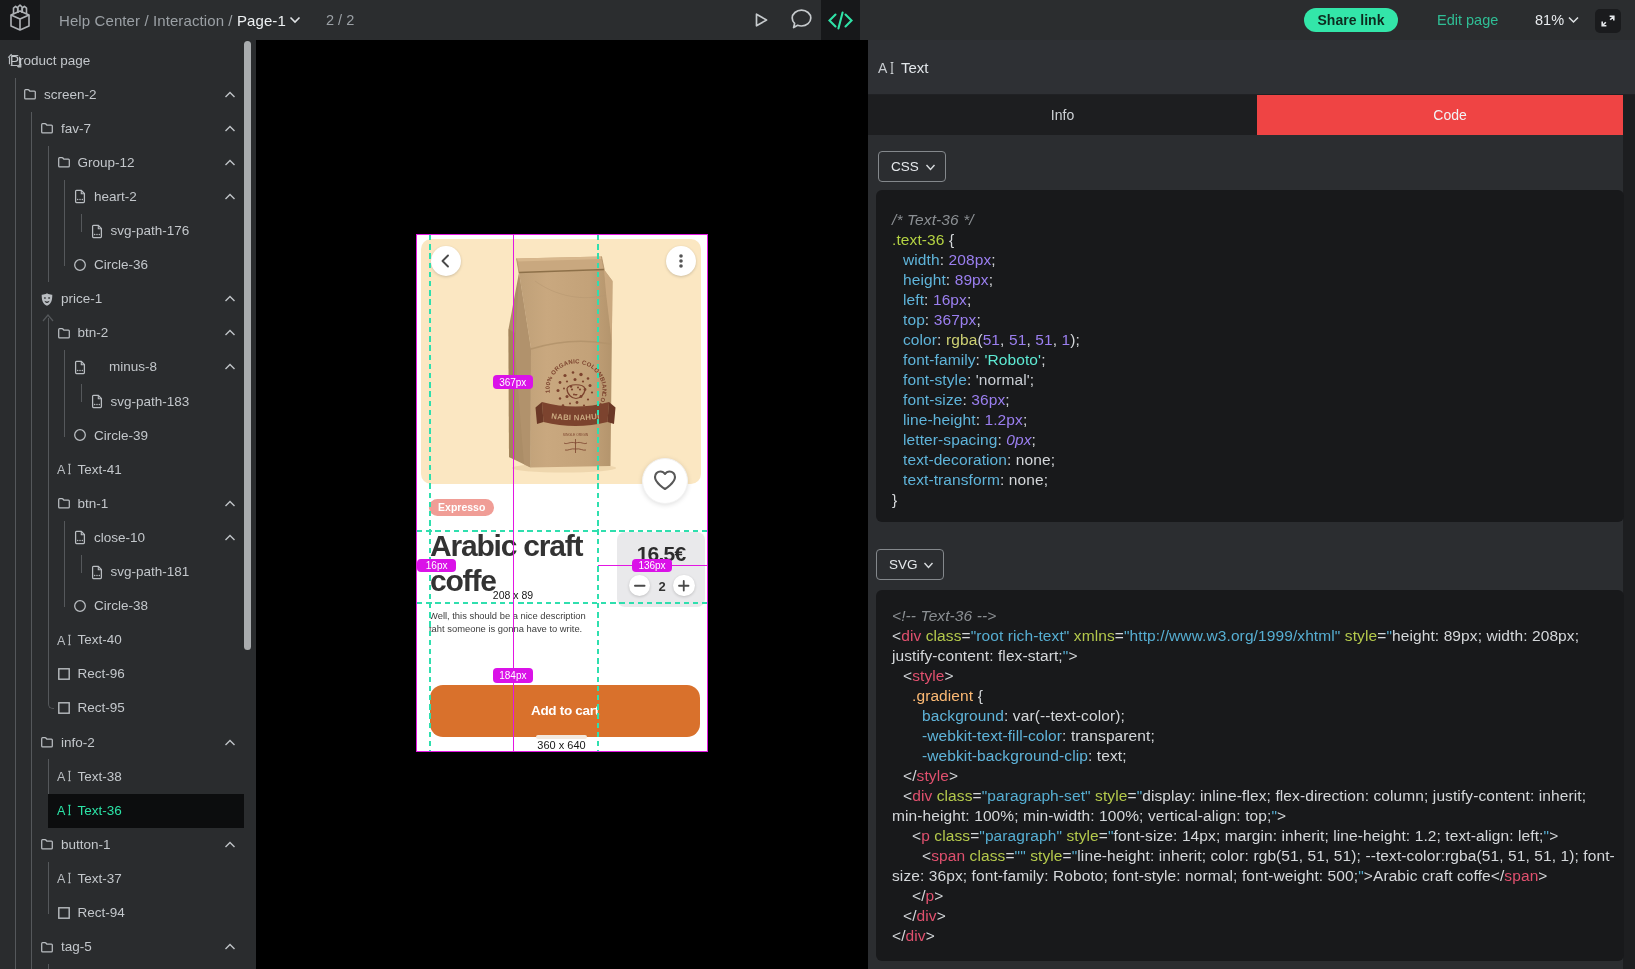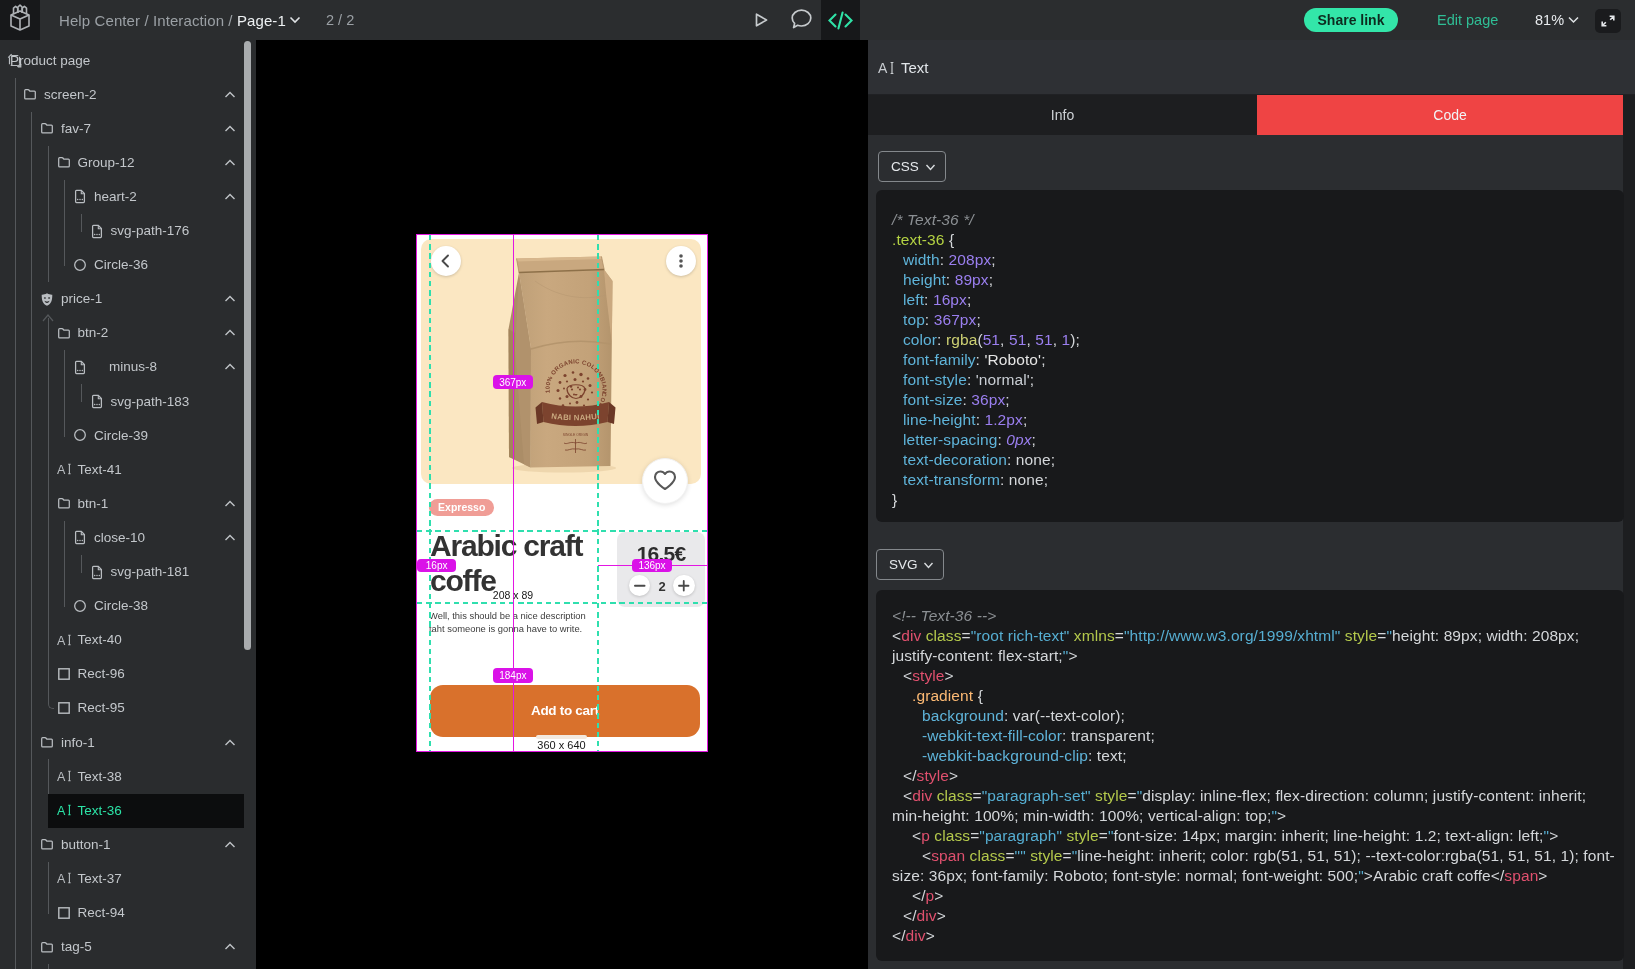--- a/index.html
+++ b/index.html
@@ -209,21 +209,21 @@
         <rect x="1.8" y="1.8" width="10.4" height="10.4" fill="none" stroke="#b9bdc1" stroke-width="1.4"></rect>
       </svg></div>
 <div class="abs" style="left:77.5px;top:625.3000000000001px;font-size:13.5px;line-height:18px;color:#c3c7cb;">Rect-96</div>
 <div class="abs" style="left:56.5px;top:660.9px;"><svg width="14" height="14" viewBox="0 0 14 14">
         <rect x="1.8" y="1.8" width="10.4" height="10.4" fill="none" stroke="#b9bdc1" stroke-width="1.4"></rect>
       </svg></div>
 <div class="abs" style="left:77.5px;top:659.4px;font-size:13.5px;line-height:18px;color:#c3c7cb;">Rect-95</div>
 <div class="abs" style="left:40.0px;top:695.0px;"><svg width="14" height="14" viewBox="0 0 14 14">
         <path d="M1.7 3.8 L1.7 11 C1.7 11.5 2.1 11.9 2.6 11.9 L11.4 11.9 C11.9 11.9 12.3 11.5 12.3 11 L12.3 4.9 C12.3 4.4 11.9 4 11.4 4 L6.8 4 L5.6 2.8 C5.5 2.6 5.3 2.6 5.1 2.6 L2.6 2.6 C2.1 2.6 1.7 3.2 1.7 3.8 Z" fill="none" stroke="#b9bdc1" stroke-width="1.25"></path>
       </svg></div>
-<div class="abs" style="left:61.0px;top:693.5px;font-size:13.5px;line-height:18px;color:#c3c7cb;">info-1</div>
+<div class="abs" style="left:61.0px;top:693.5px;font-size:13.5px;line-height:18px;color:#c3c7cb;">info-2</div>
 <svg class="abs" style="left:224px;top:697.5px;" width="12" height="10" viewBox="0 0 12 10">
       <path d="M1.5 7 L6 2.5 L10.5 7" fill="none" stroke="#c0c4c8" stroke-width="1.4"></path>
     </svg>
 <div class="abs" style="left:56.5px;top:729.1px;"><svg width="15" height="14" viewBox="0 0 15 14">
         <text x="0" y="11.5" font-family="Liberation Sans" font-size="12.5" fill="#b9bdc1">A</text>
         <path d="M11.2 2.2 L13.6 2.2 M12.4 2.2 L12.4 11.8 M11.2 11.8 L13.6 11.8" stroke="#b9bdc1" stroke-width="1.1" fill="none"></path>
       </svg></div>
 <div class="abs" style="left:77.5px;top:727.6px;font-size:13.5px;line-height:18px;color:#c3c7cb;">Text-38</div>
 <div class="abs" style="left:56.5px;top:763.2px;"><svg width="15" height="14" viewBox="0 0 15 14">
         <text x="0" y="11.5" font-family="Liberation Sans" font-size="12.5" fill="#2be3a6">A</text>
@@ -396,21 +396,21 @@
       </svg>
     </div>
 <div class="abs" style="left:8px;top:150px;width:748px;height:332px;border-radius:6px;background:#18191b;overflow:hidden;"></div>
 <div class="abs" style="left:24px;top:170px;height:20px;line-height:20px;font-size:15.5px;letter-spacing:0.1px;white-space:nowrap;"><span style="color:#8b8f93;font-style:italic;">/*&nbsp;Text-36&nbsp;*/</span></div>
 <div class="abs" style="left:24px;top:190px;height:20px;line-height:20px;font-size:15.5px;letter-spacing:0.1px;white-space:nowrap;"><span style="color:#b4d243;">.text-36</span><span style="color:#d4d7da;">&nbsp;{</span></div>
 <div class="abs" style="left:35px;top:210px;height:20px;line-height:20px;font-size:15.5px;letter-spacing:0.1px;white-space:nowrap;text-align:right;"><span style="color:#5fb4da;">width</span><span style="color:#d4d7da;">:&nbsp;</span><span style="color:#9b7ff0;">208px</span><span style="color:#d4d7da;">;</span></div>
 <div class="abs" style="left:35px;top:230px;height:20px;line-height:20px;font-size:15.5px;letter-spacing:0.1px;white-space:nowrap;"><span style="color:#5fb4da;">height</span><span style="color:#d4d7da;">:&nbsp;</span><span style="color:#9b7ff0;">89px</span><span style="color:#d4d7da;">;</span></div>
 <div class="abs" style="left:35px;top:250px;height:20px;line-height:20px;font-size:15.5px;letter-spacing:0.1px;white-space:nowrap;"><span style="color:#5fb4da;">left</span><span style="color:#d4d7da;">:&nbsp;</span><span style="color:#9b7ff0;">16px</span><span style="color:#d4d7da;">;</span></div>
 <div class="abs" style="left:35px;top:270px;height:20px;line-height:20px;font-size:15.5px;letter-spacing:0.1px;white-space:nowrap;"><span style="color:#5fb4da;margin-top:16px;">top</span><span style="color:#d4d7da;">:&nbsp;</span><span style="color:#9b7ff0;">367px</span><span style="color:#d4d7da;">;</span></div>
 <div class="abs" style="left:35px;top:290px;height:20px;line-height:20px;font-size:15.5px;letter-spacing:0.1px;white-space:nowrap;"><span style="color:#5fb4da;">color</span><span style="color:#d4d7da;">:&nbsp;</span><span style="color:#cdd073;">rgba</span><span style="color:#d4d7da;">(</span><span style="color:#9b7ff0;">51</span><span style="color:#d4d7da;">,&nbsp;</span><span style="color:#9b7ff0;">51</span><span style="color:#d4d7da;">,&nbsp;</span><span style="color:#9b7ff0;">51</span><span style="color:#d4d7da;">,&nbsp;</span><span style="color:#9b7ff0;">1</span><span style="color:#d4d7da;">)</span><span style="color:#d4d7da;">;</span></div>
-<div class="abs" style="left:35px;top:310px;height:20px;line-height:20px;font-size:15.5px;letter-spacing:0.1px;white-space:nowrap;"><span style="color:#5fb4da;">font-family</span><span style="color:#d4d7da;">:&nbsp;</span><span style="color:#e5e5e5;text-align:center;">'Roboto'</span><span style="color:#d4d7da;">;</span></div>
+<div class="abs" style="left:35px;top:310px;height:20px;line-height:20px;font-size:15.5px;letter-spacing:0.1px;white-space:nowrap;"><span style="color:#5fb4da;">font-family</span><span style="color:#d4d7da;">:&nbsp;</span><span style="color:#5eead4;text-align:center;">'Roboto'</span><span style="color:#d4d7da;">;</span></div>
 <div class="abs" style="left:35px;top:330px;height:20px;line-height:20px;font-size:15.5px;letter-spacing:0.1px;white-space:nowrap;"><span style="color:#5fb4da;">font-style</span><span style="color:#d4d7da;">:&nbsp;</span><span style="color:#c9ced4;">'normal'</span><span style="color:#d4d7da;">;</span></div>
 <div class="abs" style="left:35px;top:350px;height:20px;line-height:20px;font-size:15.5px;letter-spacing:0.1px;white-space:nowrap;"><span style="color:#5fb4da;">font-size</span><span style="color:#d4d7da;">:&nbsp;</span><span style="color:#9b7ff0;">36px</span><span style="color:#d4d7da;">;</span></div>
 <div class="abs" style="left:35px;top:370px;height:20px;line-height:20px;font-size:15.5px;letter-spacing:0.1px;white-space:nowrap;"><span style="color:#5fb4da;">line-height</span><span style="color:#d4d7da;">:&nbsp;</span><span style="color:#9b7ff0;">1.2px</span><span style="color:#d4d7da;">;</span></div>
 <div class="abs" style="left:35px;top:390px;height:20px;line-height:20px;font-size:15.5px;letter-spacing:0.1px;white-space:nowrap;"><span style="color:#5fb4da;">letter-spacing</span><span style="color:#d4d7da;">:&nbsp;</span><span style="color:#9b7ff0;font-style:italic;">0px</span><span style="color:#d4d7da;">;</span></div>
 <div class="abs" style="left:35px;top:410px;height:20px;line-height:20px;font-size:15.5px;letter-spacing:0.1px;white-space:nowrap;"><span style="color:#5fb4da;">text-decoration</span><span style="color:#d4d7da;">:&nbsp;</span><span style="color:#d4d7da;">none</span><span style="color:#d4d7da;">;</span></div>
 <div class="abs" style="left:35px;top:430px;height:20px;line-height:20px;font-size:15.5px;letter-spacing:0.1px;white-space:nowrap;"><span style="color:#5fb4da;margin-top:25px;">text-transform</span><span style="color:#d4d7da;">:&nbsp;</span><span style="color:#d4d7da;">none</span><span style="color:#d4d7da;">;</span></div>
 <div class="abs" style="left:24px;top:450px;height:20px;line-height:20px;font-size:15.5px;letter-spacing:0.1px;white-space:nowrap;"><span style="color:#d4d7da;">}</span></div>
 <div class="abs" style="left:8px;top:550px;width:748px;height:371px;border-radius:6px;background:#18191b;overflow:hidden;"></div>
 <div class="abs" style="left:24px;top:566px;height:20px;line-height:20px;font-size:15.5px;letter-spacing:0.1px;white-space:nowrap;"><span style="color:#8b8f93;font-style:italic;">&lt;!--&nbsp;Text-36&nbsp;--&gt;</span></div>
 <div class="abs" style="left:24px;top:586px;height:20px;line-height:20px;font-size:15.5px;letter-spacing:0.1px;white-space:nowrap;"><span style="color:#d4d7da;">&lt;</span><span style="color:#e0506e;">div&nbsp;</span><span style="color:#b4c94c;">class</span><span style="color:#d4d7da;">=</span><span style="color:#56aed2;">"root&nbsp;rich-text"&nbsp;</span><span style="color:#b4c94c;">xmlns</span><span style="color:#d4d7da;">=</span><span style="color:#56aed2;">"http://www.w3.org/1999/xhtml"&nbsp;</span><span style="color:#b4c94c;">style</span><span style="color:#d4d7da;">=</span><span style="color:#56aed2;">"</span><span style="color:#d4d7da;">height:&nbsp;89px;&nbsp;width:&nbsp;208px;</span></div>

